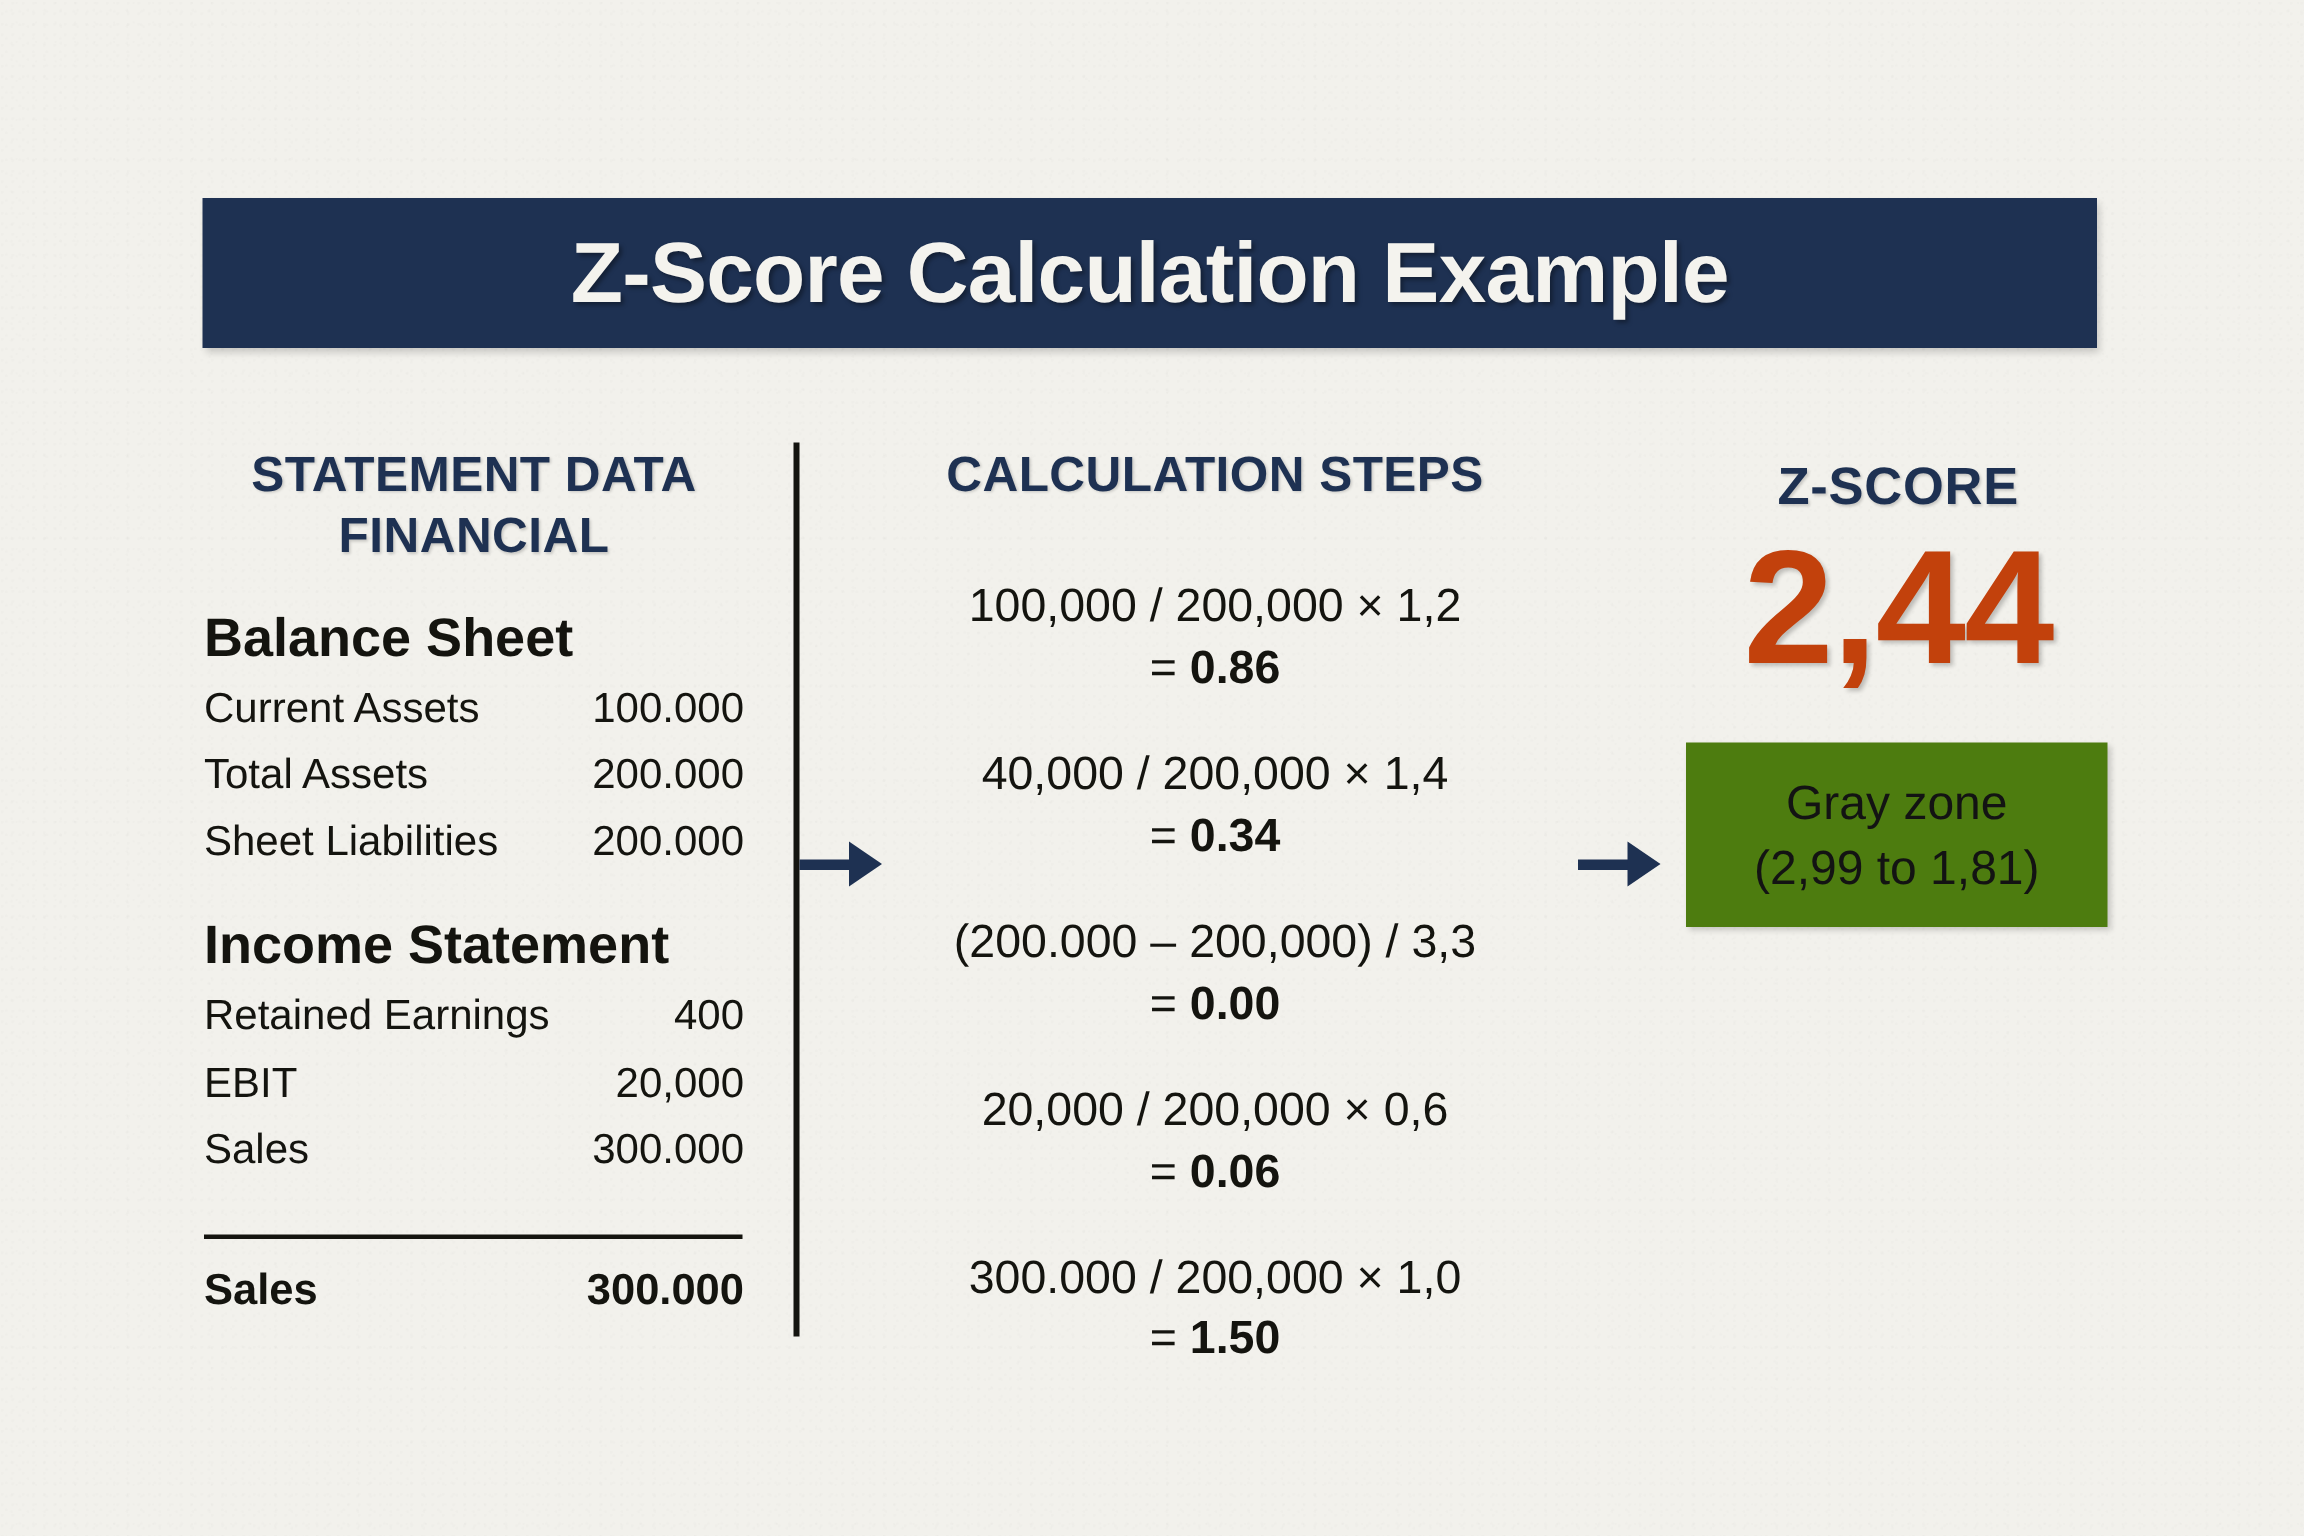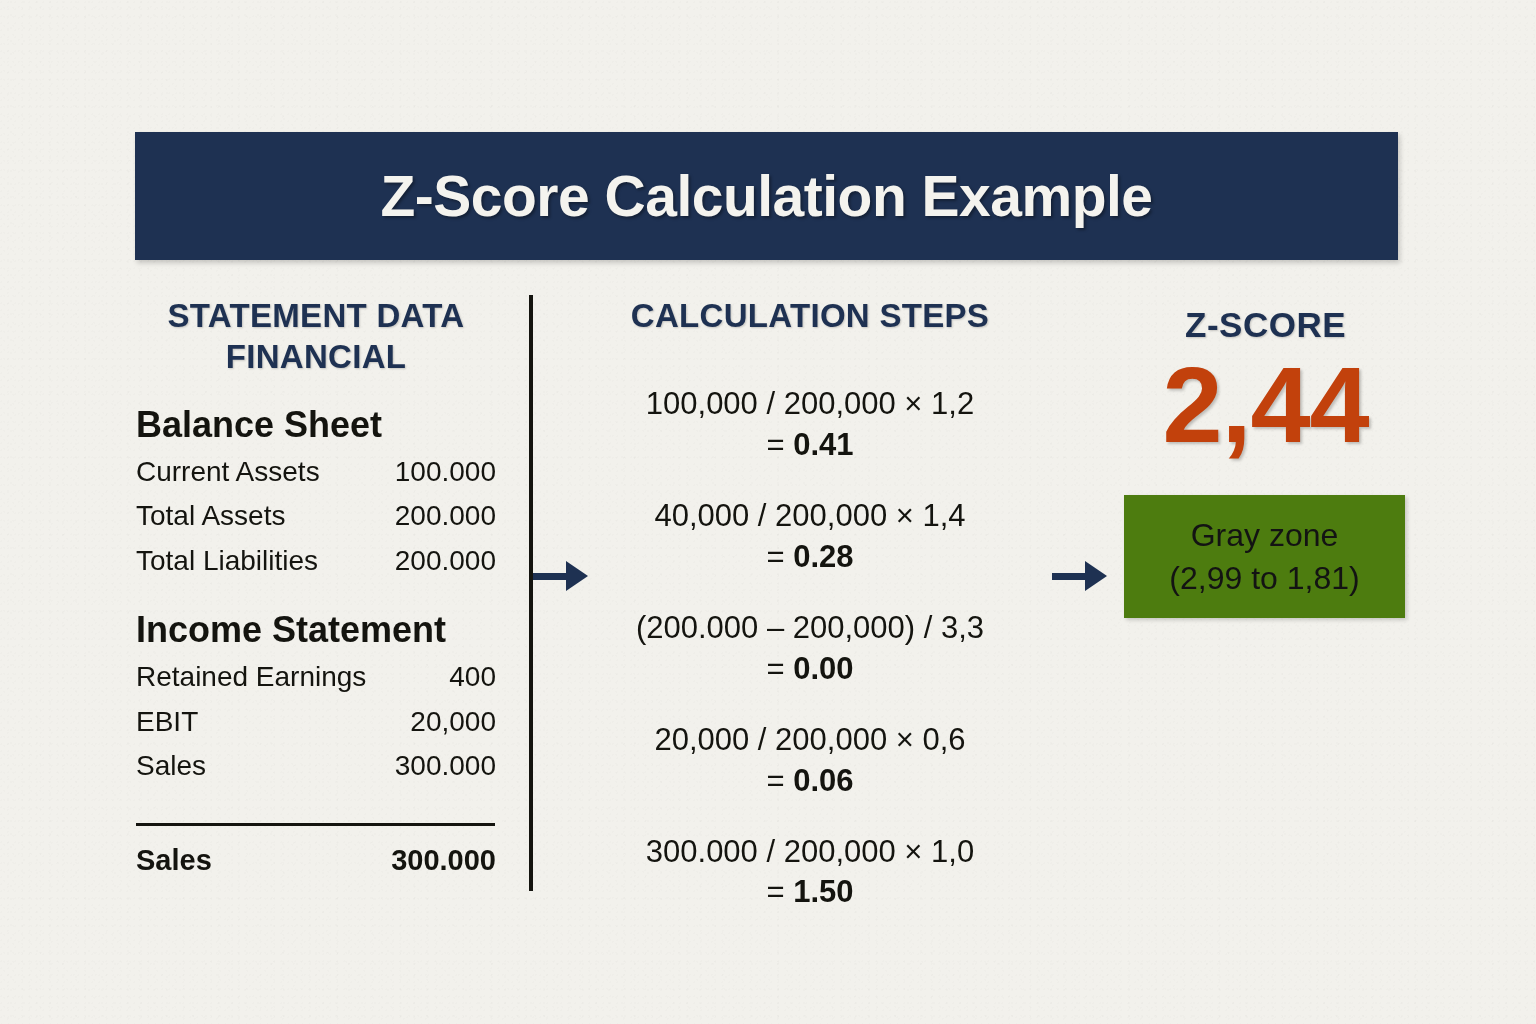--- a/index.html
+++ b/index.html
@@ -25,21 +25,21 @@
   }
 
   .canvas { position: relative; width: 1536px; height: 1024px; }
 
   
   .header-bar {
     position: absolute;
     left: 135px;
     top: 132px;
     width: 1263px;
-    height: 128px;
+    height: 100px;
     background-color: #1e3152;
     box-shadow: 2px 3px 5px rgba(0,0,0,0.18);
     display: flex;
     align-items: center;
     justify-content: center;
   }
   .header-title {
     color: #f4f3ee;
     font-size: 57px;
     font-weight: bold;
@@ -214,21 +214,21 @@
     <div class="section-title">Balance Sheet</div>
     <div class="data-row">
       <span class="label">Current Assets</span>
       <span class="value">100.000</span>
     </div>
     <div class="data-row">
       <span class="label">Total Assets</span>
       <span class="value">200.000</span>
     </div>
     <div class="data-row">
-      <span class="label">Total Liabilities</span>
+      <span class="label">Sheet Liabilities</span>
       <span class="value">200.000</span>
     </div>
 
     <div class="section-title">Income Statement</div>
     <div class="data-row">
       <span class="label">Retained Earnings</span>
       <span class="value">400</span>
     </div>
     <div class="data-row">
       <span class="label">EBIT</span>
@@ -253,27 +253,27 @@
     <div class="head"></div>
   </div>
 
   <div class="mid-col">
     <div class="col-heading">CALCULATION STEPS</div>
 
     <div class="steps">
       <div class="step">
         <div class="step-formula">100,000  /  200,000 × 1,2</div>
         <div class="step-result">
-          <span class="eq">= </span><span class="val">0.41</span>
+          <span class="eq">= </span><span class="val">0.86</span>
         </div>
       </div>
       <div class="step">
         <div class="step-formula">40,000  /  200,000 × 1,4</div>
         <div class="step-result">
-          <span class="eq">= </span><span class="val">0.28</span>
+          <span class="eq">= </span><span class="val">0.34</span>
         </div>
       </div>
       <div class="step">
         <div class="step-formula">(200.000 – 200,000) / 3,3</div>
         <div class="step-result">
           <span class="eq">= </span><span class="val">0.00</span>
         </div>
       </div>
       <div class="step">
         <div class="step-formula">20,000  /  200,000 × 0,6</div>

